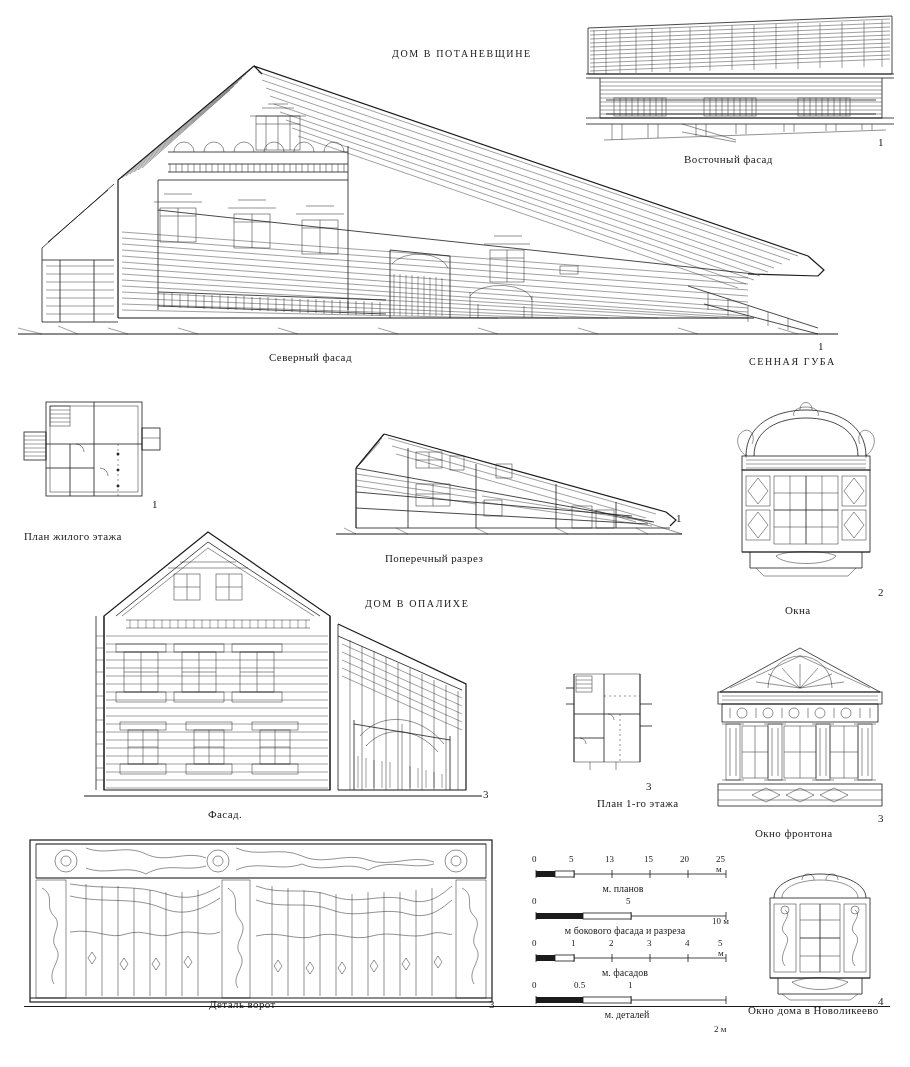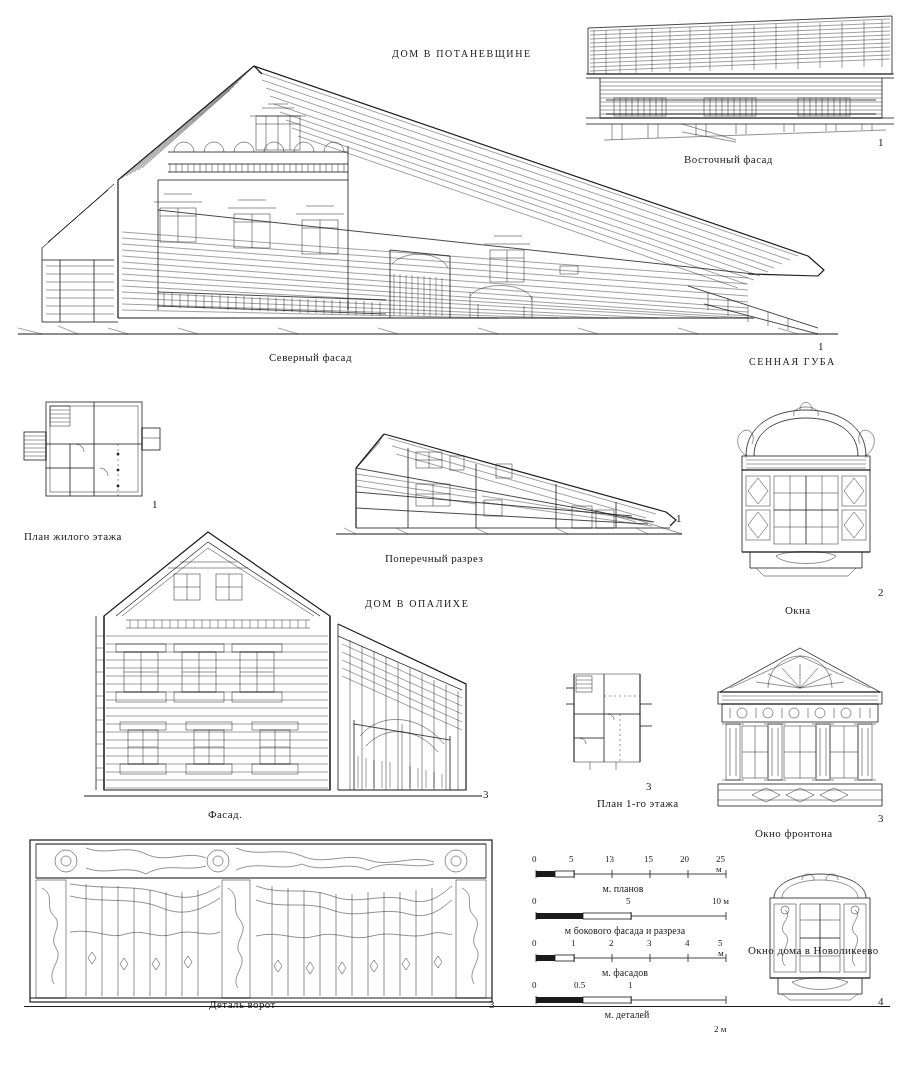--- a/index.html
+++ b/index.html
@@ -507,21 +507,21 @@
             <circle cx="99" cy="40" r="4"></circle>
         </g>
 
         <path d="M14 108 L114 108 M22 108 L22 124 L106 124 L106 108"></path>
         <path class="thin" d="M36 112 C52 106 76 106 92 112 C80 122 48 122 36 112"></path>
         <path class="thin" d="M26 124 L34 130 L94 130 L102 124"></path>
       </g>
     </svg>
   </div>
   <div class="num" style="left:878px;top:995px;">4</div>
-  <div class="cap" style="left:748px;top:944px;text-align:right;">Окно дома в Новоликеево</div>
+  <div class="cap" style="left:748px;top:1004px;text-align:right;">Окно дома в Новоликеево</div>
 
   <div class="scale" style="left:530px;top:866px;width:200px;">
     <svg width="200" height="16" viewBox="0 0 200 16">
       <g class="ln">
         <path d="M6 8 L196 8 M6 4 L6 12 M44 4 L44 12 M82 4 L82 12 M120 4 L120 12 M158 4 L158 12 M196 4 L196 12"></path>
         <rect x="6" y="5" width="19" height="6" fill="#1b1b1b" stroke="none"></rect>
         <rect x="25" y="5" width="19" height="6" fill="#fff"></rect>
       </g>
     </svg>
     <div style="position:absolute;left:0;top:-12px;width:200px;">
@@ -539,21 +539,21 @@
     <svg width="200" height="16" viewBox="0 0 200 16">
       <g class="ln">
         <path d="M6 8 L196 8 M6 4 L6 12 M101 4 L101 12 M196 4 L196 12"></path>
         <rect x="6" y="5" width="47" height="6" fill="#1b1b1b" stroke="none"></rect>
         <rect x="53" y="5" width="48" height="6" fill="#fff"></rect>
       </g>
     </svg>
     <div style="position:absolute;left:0;top:-12px;width:200px;">
       <span style="position:absolute;left:2px;">0</span>
       <span style="position:absolute;left:96px;">5</span>
-      <span style="position:absolute;left:182px;">10 м</span>
+      <span style="position:absolute;left:182px;margin-top:20px;">10 м</span>
     </div>
     <div class="lbl" style="margin-left:-10px;">м  бокового фасада и разреза</div>
   </div>
 
   <div class="scale" style="left:530px;top:950px;width:200px;">
     <svg width="200" height="16" viewBox="0 0 200 16">
       <g class="ln">
         <path d="M6 8 L196 8 M6 4 L6 12 M44 4 L44 12 M82 4 L82 12 M120 4 L120 12 M158 4 L158 12 M196 4 L196 12"></path>
         <rect x="6" y="5" width="19" height="6" fill="#1b1b1b" stroke="none"></rect>
         <rect x="25" y="5" width="19" height="6" fill="#fff"></rect>

